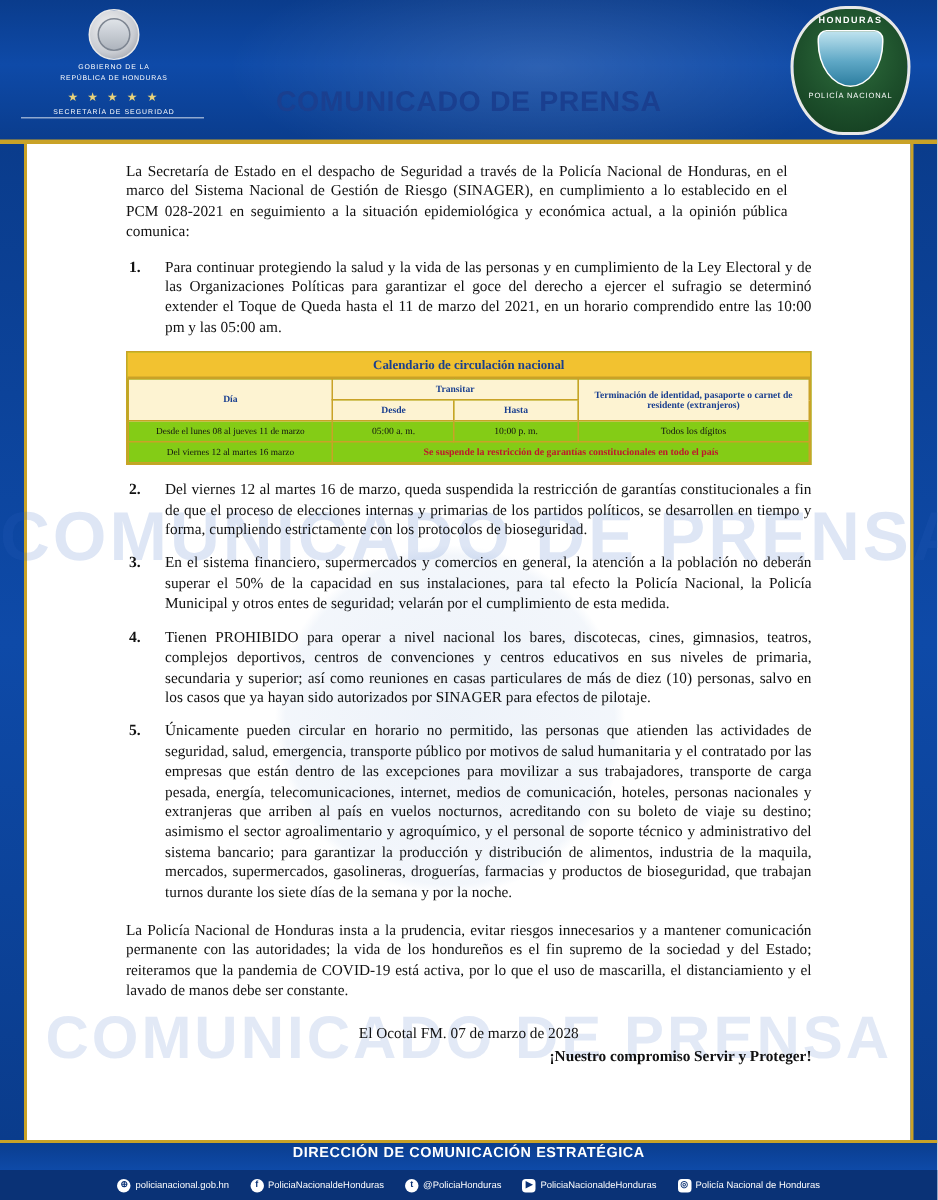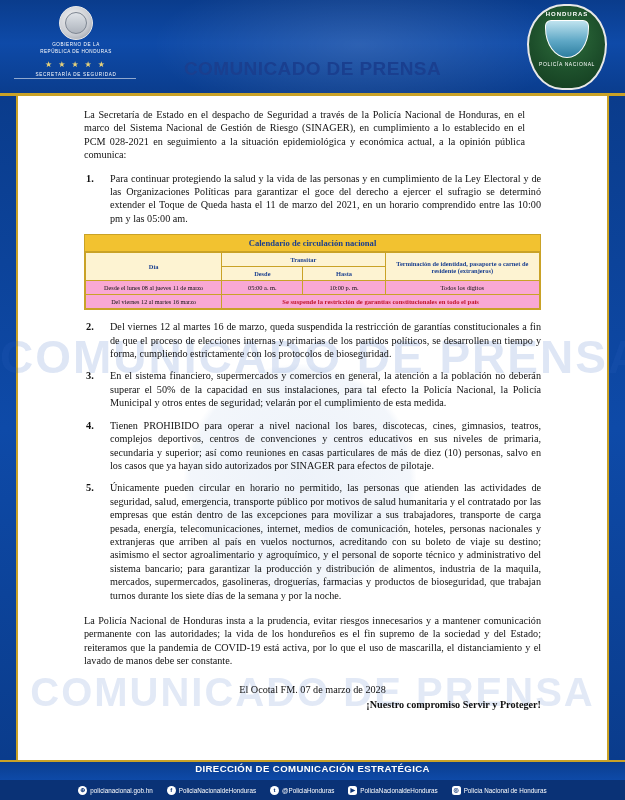--- a/index.html
+++ b/index.html
@@ -131,21 +131,21 @@
   }
   .signline{
     margin-top:14px; text-align:center; font-size:10.2px; line-height:15px; color:#111;
   }
   .signline .b{ font-weight:bold;text-align:right; }
 
   
   .cal{
     margin:8px 0 10px 0;
     border:1px solid #c9a227;
-    background:#f9a8d4;
+    background:#84cc16;
   }
   .cal .cap{
     background:#f2c230;
     color:#1a3f8f;
     text-align:center;
     font-weight:bold;
     font-size:8.6px;
     padding:3px 0;
     font-family:"Liberation Serif", serif;
     border-bottom:1px solid #c9a227;

